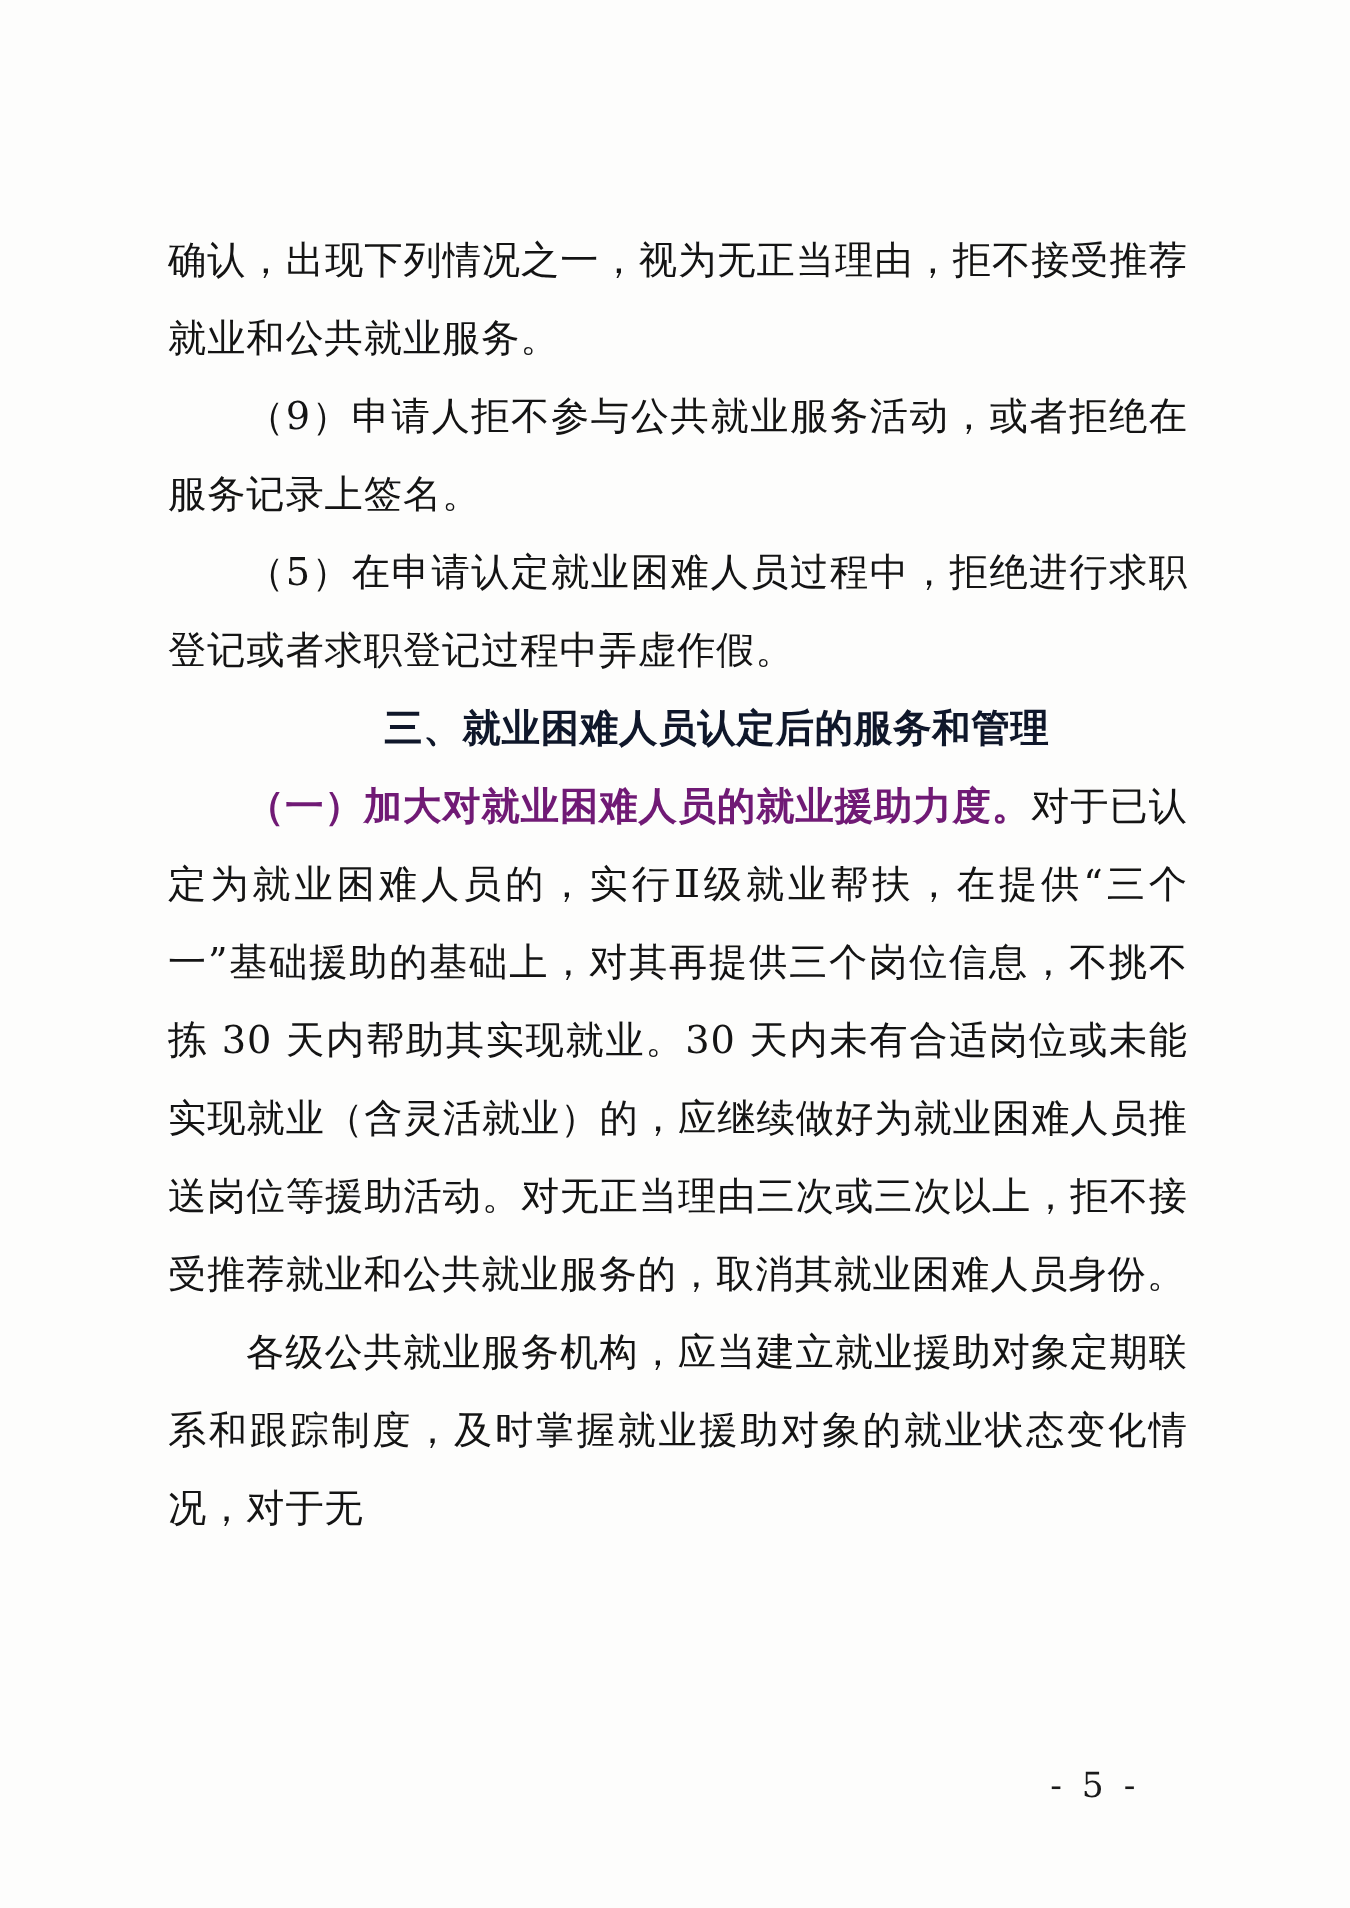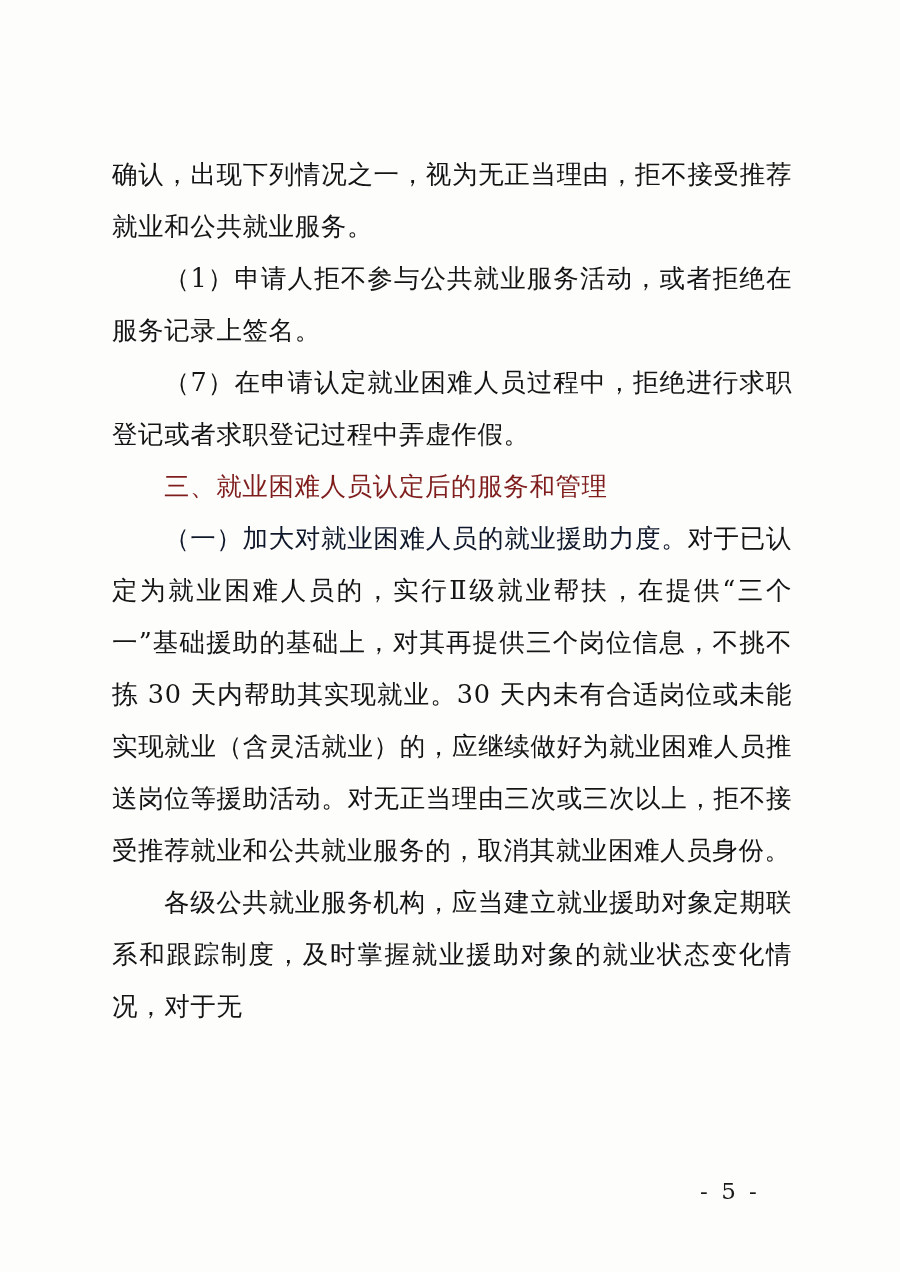--- a/index.html
+++ b/index.html
@@ -38,28 +38,29 @@
   }
   .indent {
     text-indent: 52px;
   }
   .heading {
     font-size: 25.5px;
     line-height: 52px;
     letter-spacing: 0.6px;
     margin: 0;
     text-indent: 52px;
-    font-weight: normal;
-    color: #7f1d1d;
+    font-weight: bold;
+    color: #0f172a;
     font-family: "DejaVu Sans", "Liberation Sans", sans-serif;
+    text-align: center;
   }
   .sub-lead {
-    font-weight: normal;
+    font-weight: bold;
     font-family: "DejaVu Sans", "Liberation Sans", sans-serif;
-    color: #0f172a;
+    color: #701a75;
   }
   .page-number {
     position: absolute;
     left: 0;
     right: 0;
     bottom: 68px;
     text-align: center;
     font-size: 23px;
     color: #1a1a1a;
     letter-spacing: 3px;
@@ -72,23 +73,23 @@
 </style>
 </head>
 <body>
 
 <div class="page">
   <div class="content">
 
     <p class="para">确认，出现下列情况之一，视为无正当理由，拒不接受推荐就业和公共就业服务。</p>
 
 
-    <p class="para indent">（1）申请人拒不参与公共就业服务活动，或者拒绝在服务记录上签名。</p>
+    <p class="para indent">（9）申请人拒不参与公共就业服务活动，或者拒绝在服务记录上签名。</p>
 
-    <p class="para indent">（7）在申请认定就业困难人员过程中，拒绝进行求职登记或者求职登记过程中弄虚作假。</p>
+    <p class="para indent">（5）在申请认定就业困难人员过程中，拒绝进行求职登记或者求职登记过程中弄虚作假。</p>
 
     <p class="heading">三、就业困难人员认定后的服务和管理</p>
 
     <p class="para indent"><span class="sub-lead">（一）加大对就业困难人员的就业援助力度。</span><span>对于已认定为就业困难人员的，实行Ⅱ级就业帮扶，在提供“三个一”基础援助的基础上，对其再提供三个岗位信息，不挑不拣 30 天内帮助其实现就业。30 天内未有合适岗位或未能实现就业（含灵活就业）的，应继续做好为就业困难人员推送岗位等援助活动。对无正当理由三次或三次以上，拒不接受推荐就业和公共就业服务的，取消其就业困难人员身份。</span></p>
 
 
     <p class="para indent">各级公共就业服务机构，应当建立就业援助对象定期联系和跟踪制度，及时掌握就业援助对象的就业状态变化情况，对于无</p>
 
   </div>
 

